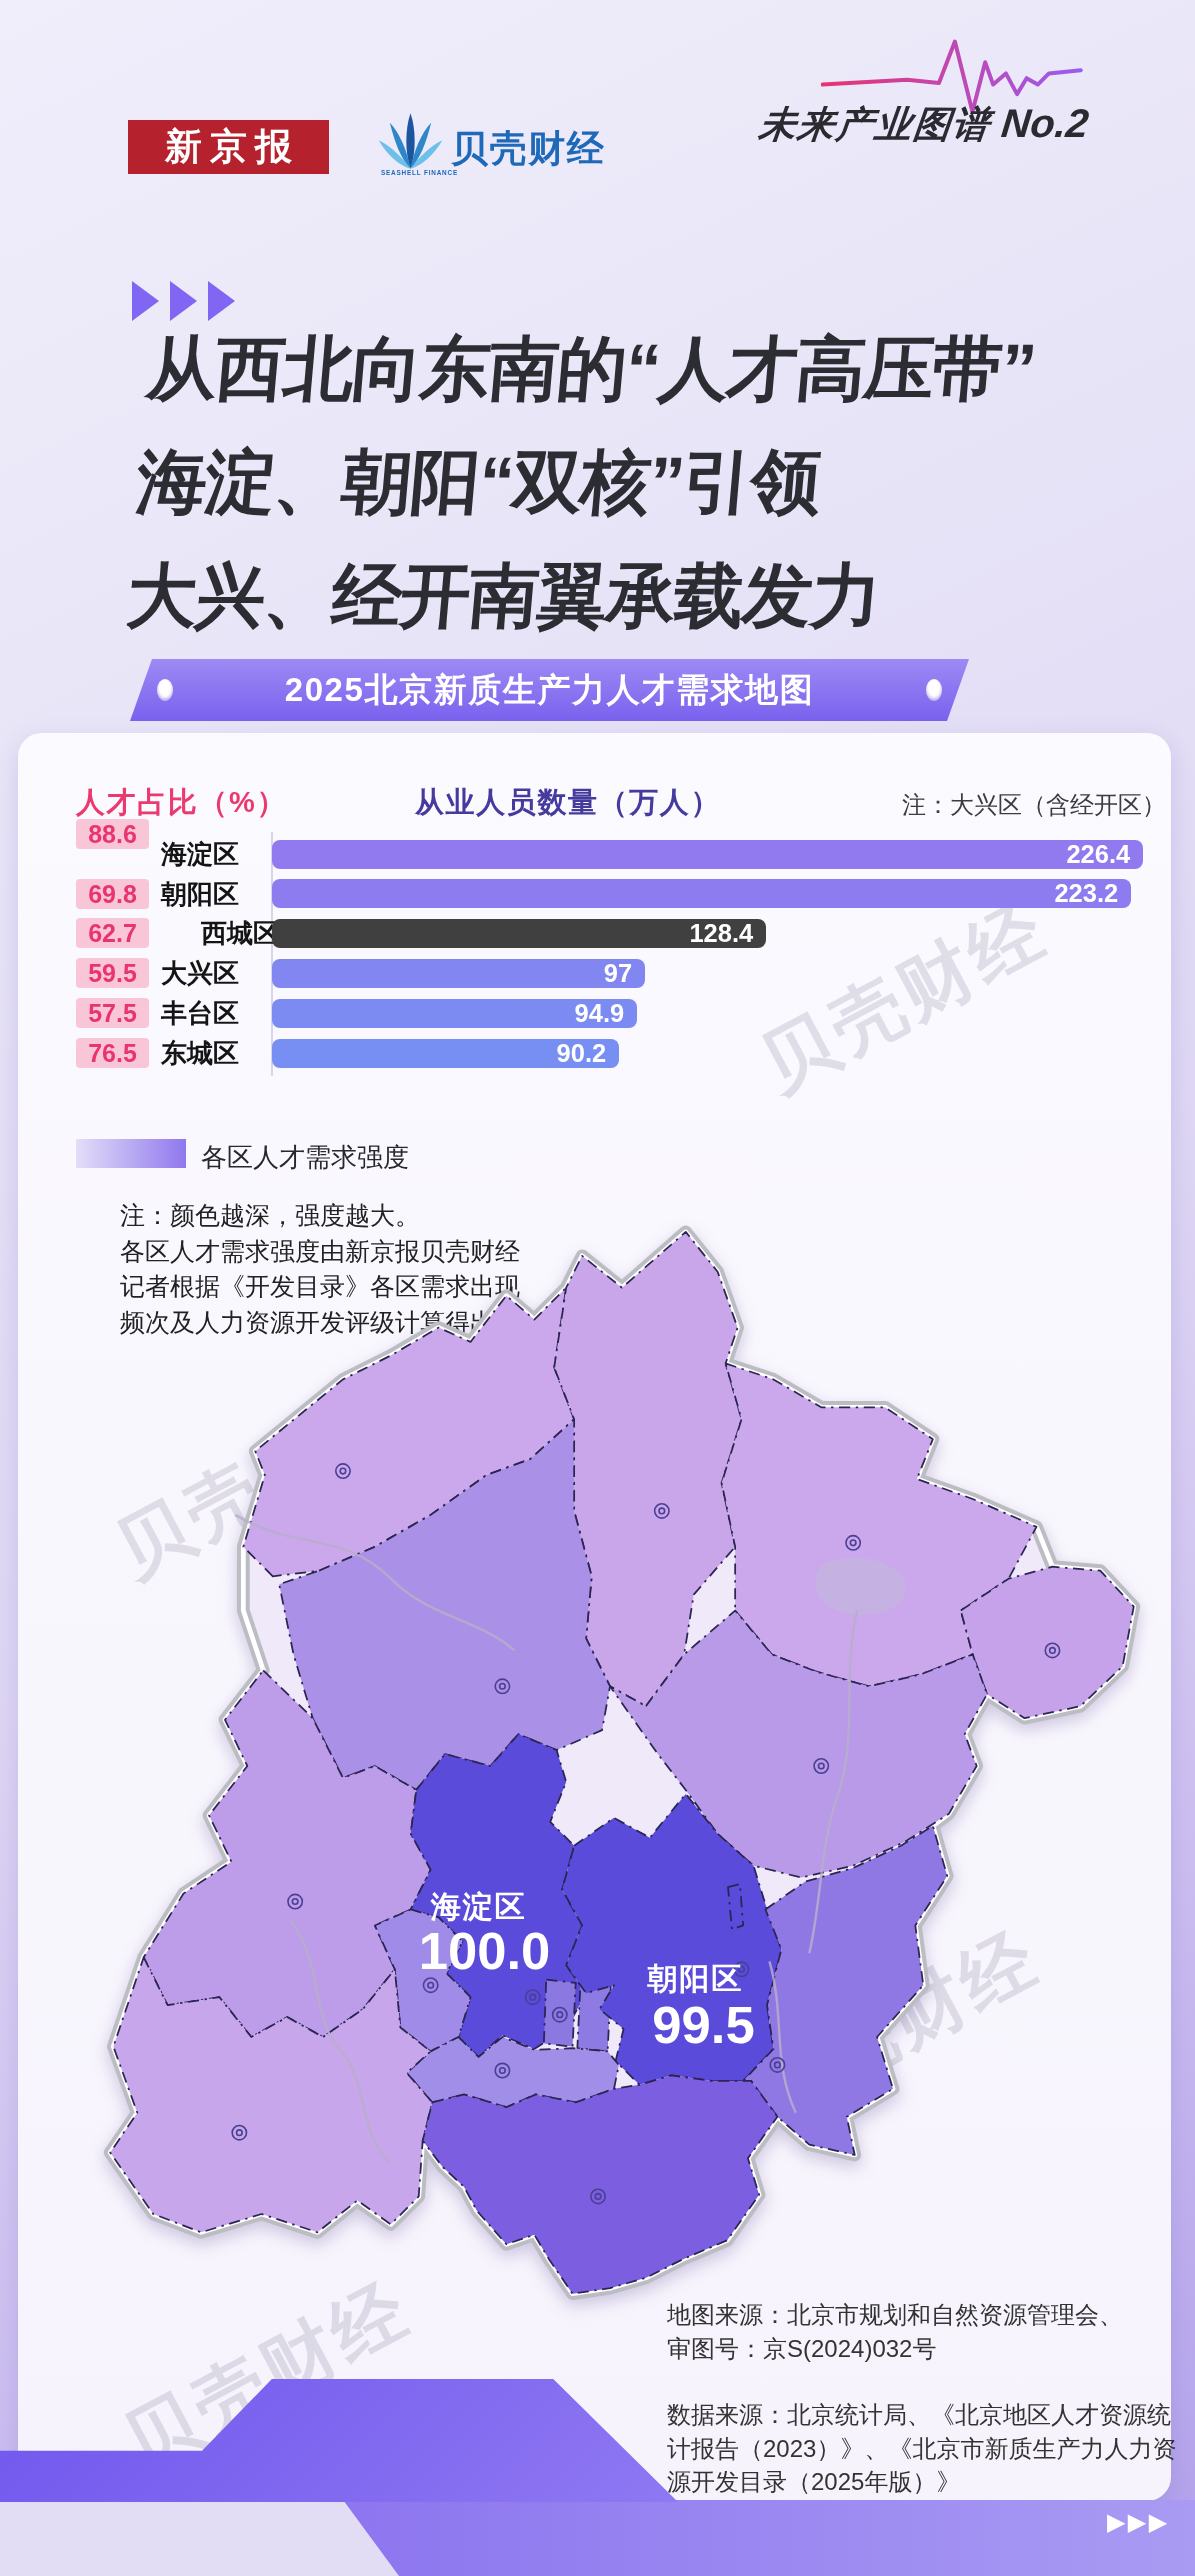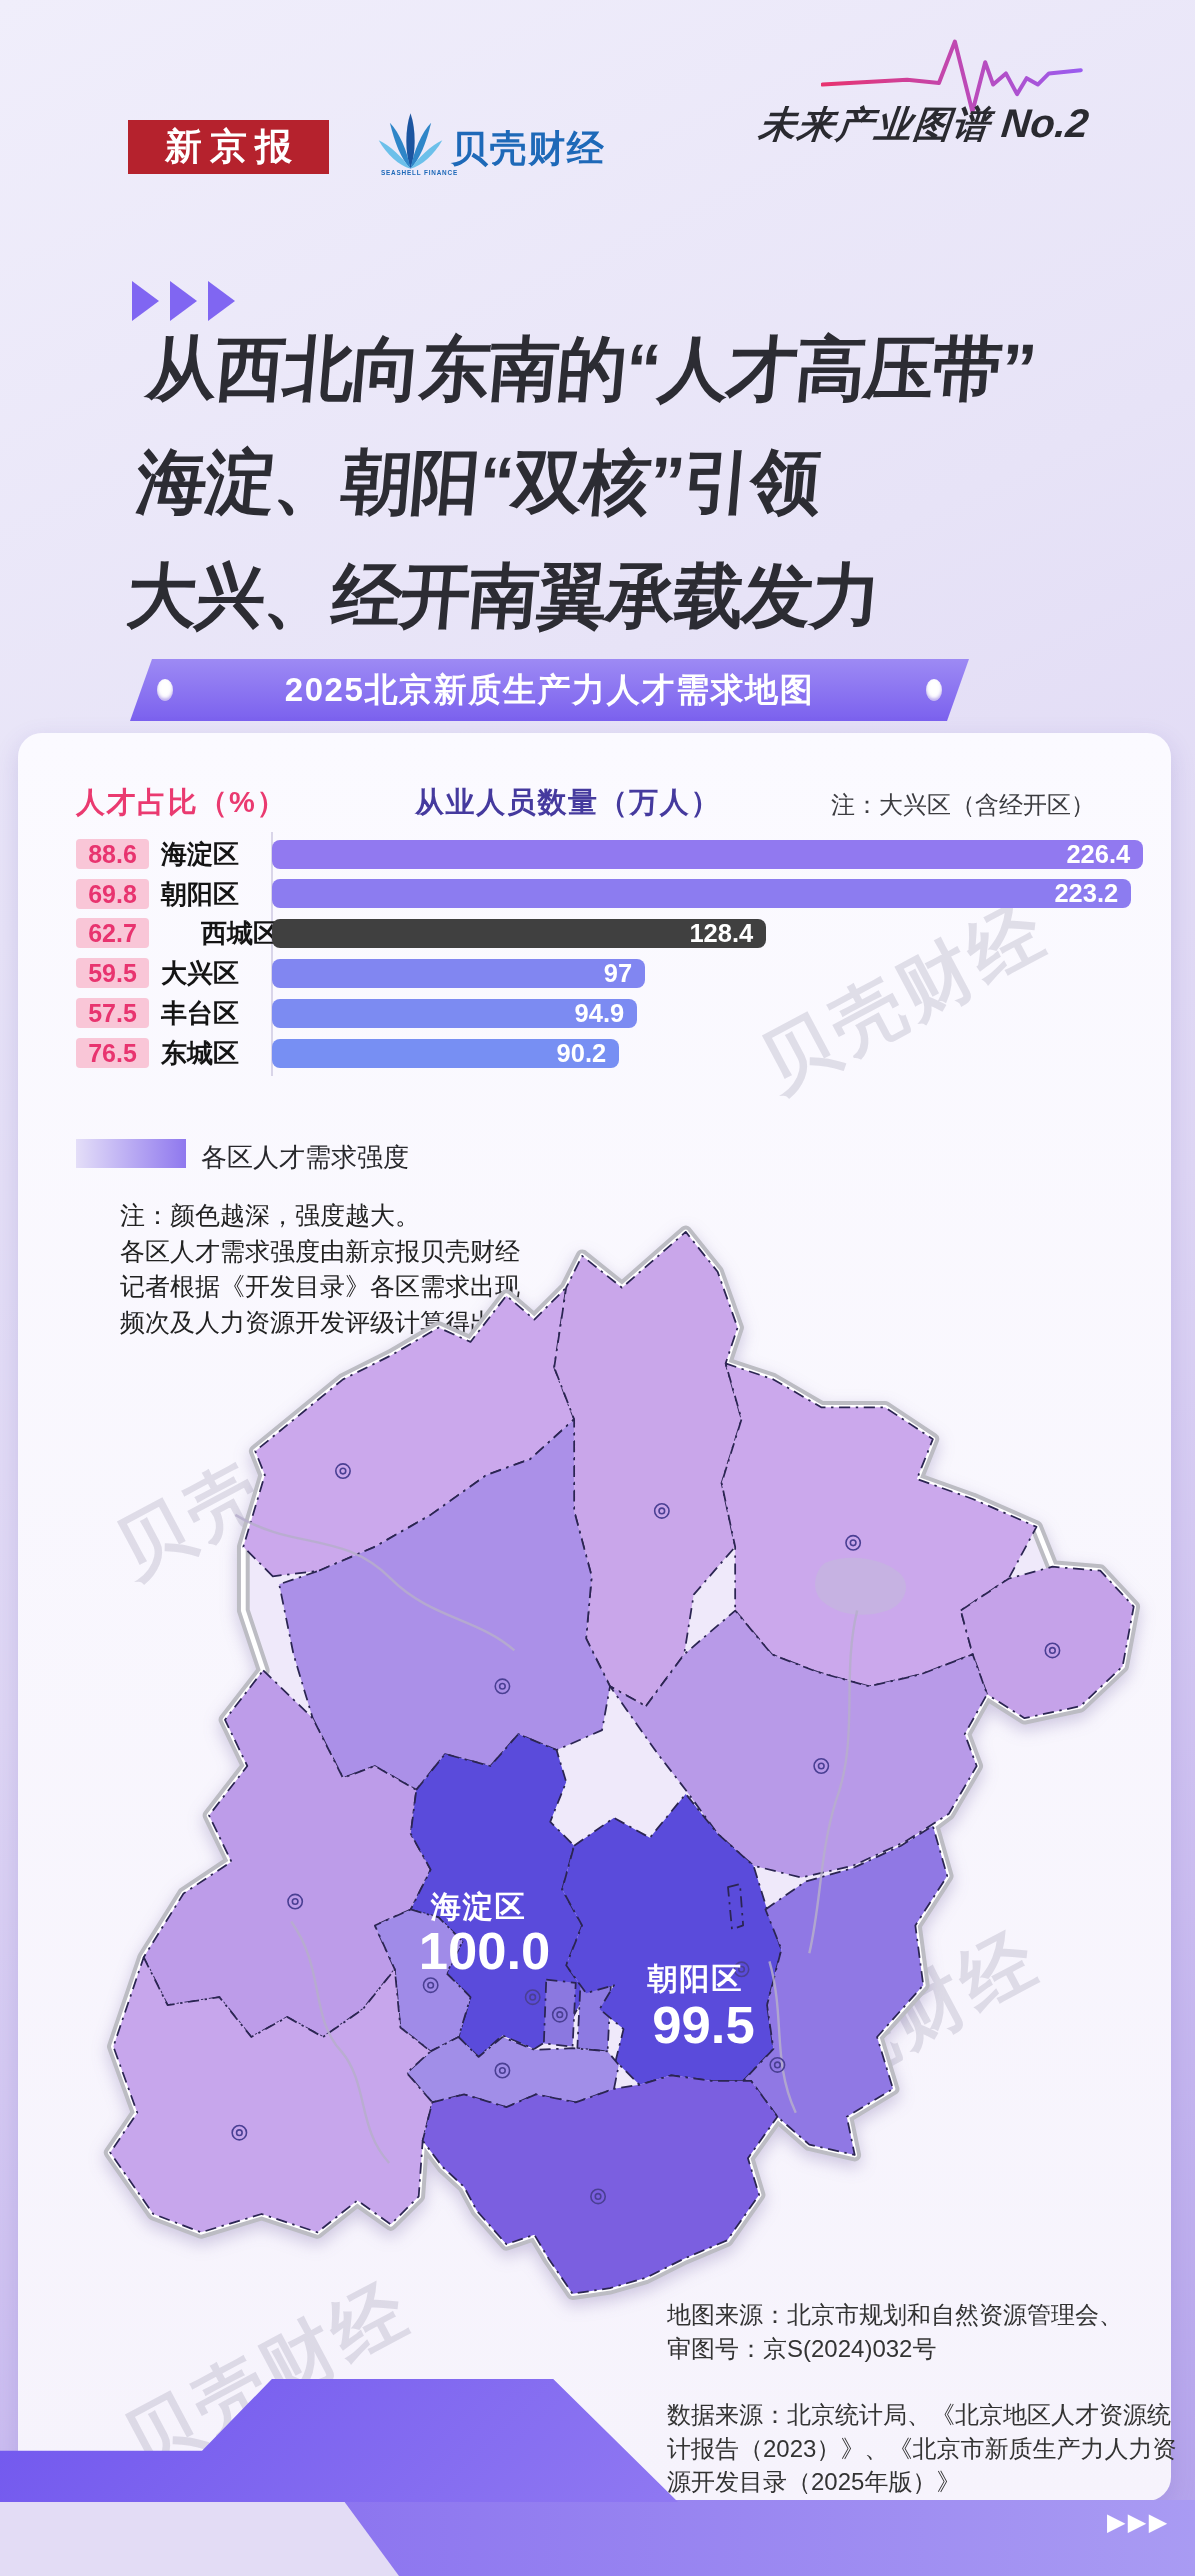--- a/index.html
+++ b/index.html
@@ -37,21 +37,21 @@
   
   .card{left:17.5px;top:733px;width:1153px;height:1768px;border-radius:24px;
     background:linear-gradient(180deg,#fbfaff 0%,#f6f3fc 100%);
     box-shadow:0 8px 24px rgba(90,70,170,.18);z-index:0;}
   .wm{font-size:73px;font-weight:900;color:#8e8aa4;opacity:.24;z-index:1;
     transform:rotate(-28deg);letter-spacing:4.8px;white-space:nowrap;}
   
   .chart-el{z-index:2;}
   .pct-header{left:76px;top:783px;font-size:29px;font-weight:800;color:#ea3a70;letter-spacing:1.6px;}
   .emp-header{left:415px;top:783px;font-size:29px;font-weight:800;color:#453a9e;letter-spacing:1.6px;}
-  .chart-note{left:831px;top:789px;width:335px;font-size:24px;color:#3c3c40;}
+  .chart-note{left:831px;top:789px;width:335px;text-align:right;font-size:24px;color:#3c3c40;}
   .axis{left:271px;top:832px;width:1.6px;height:244px;background:#d9d5e9;}
   .pctbox{width:73px;height:30px;left:76px;background:#f9c6d7;border-radius:4px;
     text-align:center;line-height:30px;font-size:25px;font-weight:700;color:#e8346f;}
   .rowlabel{left:161px;font-size:26px;font-weight:700;color:#141414;line-height:30px;}
   .bar{left:272px;height:29px;border-radius:8px;color:#fff;font-size:25.5px;font-weight:700;
     line-height:29px;text-align:right;box-sizing:border-box;padding-right:12.8px;}
   
   .lgd-swatch{left:76px;top:1139px;width:110px;height:29px;
     background:linear-gradient(90deg,#e4def8 0%,#8f78ee 100%);}
   .lgd-label{left:201px;top:1140px;font-size:26px;color:#28282c;}
@@ -132,21 +132,21 @@
 <div class="abs wm" style="left:749px;top:949px;">贝壳财经</div>
 <div class="abs wm" style="left:104px;top:1435px;">贝壳财经</div>
 <div class="abs wm" style="left:741px;top:1977px;">贝壳财经</div>
 <div class="abs wm" style="left:112px;top:2328px;">贝壳财经</div>
 
 <div class="abs chart-el pct-header">人才占比（%）</div>
 <div class="abs chart-el emp-header">从业人员数量（万人）</div>
 <div class="abs chart-el chart-note">注：大兴区（含经开区）</div>
 <div class="abs chart-el axis"></div>
 <div id="bar-rows">
-    <div class="abs chart-el pctbox" style="top: 839px;">88.6</div>
+    <div class="abs chart-el pctbox" style="top: 819px;">88.6</div>
     <div class="abs chart-el rowlabel" style="top: 839px;">海淀区</div>
     <div class="abs chart-el bar" style="top: 840px; width: 871px; background: rgb(145, 121, 240);">226.4</div>
     <div class="abs chart-el pctbox" style="top: 879px;">69.8</div>
     <div class="abs chart-el rowlabel" style="top: 879px;">朝阳区</div>
     <div class="abs chart-el bar" style="top: 879px; width: 859px; background: rgb(140, 124, 240);">223.2</div>
     <div class="abs chart-el pctbox" style="top: 918px;">62.7</div>
     <div class="abs chart-el rowlabel" style="top: 918px; margin-left: 40px;">西城区</div>
     <div class="abs chart-el bar" style="top: 919px; width: 494px; background: #404040;">128.4</div>
     <div class="abs chart-el pctbox" style="top: 958px;">59.5</div>
     <div class="abs chart-el rowlabel" style="top: 958px;">大兴区</div>

